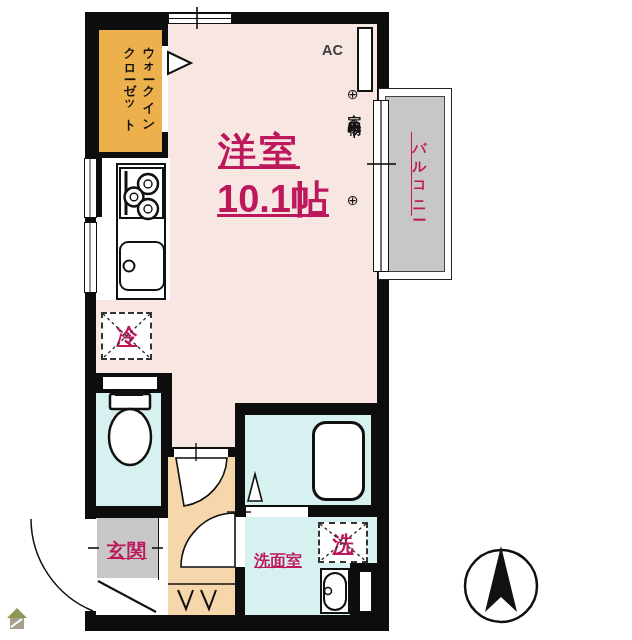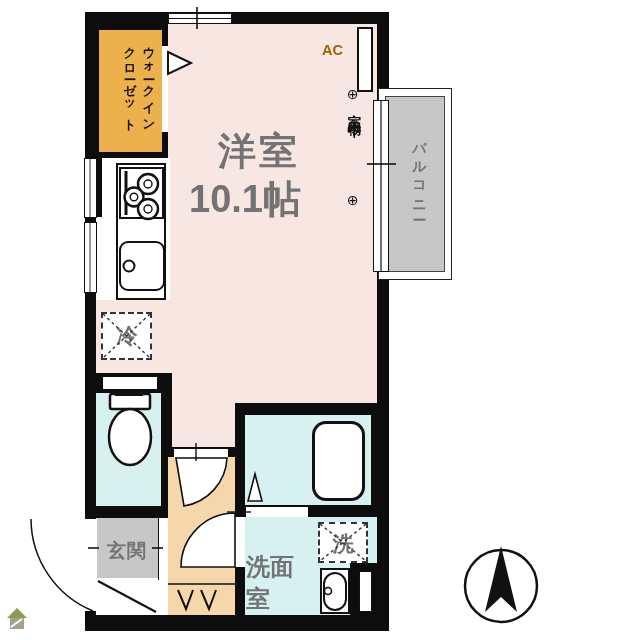--- a/index.html
+++ b/index.html
@@ -1,21 +1,21 @@
 <!DOCTYPE html>
 <html><head>
 <meta charset="utf-8">
 <style>
   html,body{margin:0;padding:0;background:#ffffff;}
   #stage{position:relative;width:632px;height:640px;background:#ffffff;overflow:hidden;
          font-family:"Liberation Sans",sans-serif;color:#111;}
   .abs{position:absolute;}
   .vtext{writing-mode:vertical-rl;text-orientation:upright;}
   .vtext span{display:block;}
-  .lbl{color:#737373;font-weight:600;}
+  .lbl{color:#be185d;font-weight:600;text-decoration:underline;}
   svg{display:block;}
   #overlay{position:absolute;left:0;top:0;pointer-events:none;}
 </style>
 </head>
 <body>
 
 <div id="stage">
 
   <div class="abs" style="left:85px;top:12px;width:304px;height:619px;background:#0d0d0d;"></div>
 
@@ -58,44 +58,44 @@
   <div class="abs" style="left:235px;top:403px;width:154px;height:114px;background:#0d0d0d;"></div>
   <div class="abs" style="left:245px;top:415px;width:126px;height:90px;background:#d6f1ef;"></div>
   <div class="abs" style="left:312px;top:421px;width:53px;height:80px;background:#ffffff;border:3px solid #111;border-radius:14px;box-sizing:border-box;"></div>
   <div class="abs" style="left:246px;top:507px;width:62px;height:11px;background:#ffffff;"></div>
 
   <div class="abs" style="left:245px;top:517px;width:132px;height:98px;background:#d6f1ef;"></div>
   <div class="abs" style="left:350px;top:563px;width:39px;height:52px;background:#0d0d0d;"></div>
   <div class="abs" style="left:359px;top:571px;width:13px;height:41px;background:#ffffff;border:1px solid #111;box-sizing:border-box;"></div>
   <div class="abs" style="left:318px;top:522px;width:50px;height:41px;background:#ffffff;border:2px dashed #333;box-sizing:border-box;"></div>
   <div class="abs lbl" style="left:328px;top:530px;width:30px;text-align:center;font-size:21px;">洗</div>
-  <div class="abs lbl" style="left:246px;top:551px;width:64px;text-align:left;font-size:24px;">洗面室</div>
+  <div class="abs lbl" style="left:246px;top:551px;width:64px;text-align:center;font-size:16px;">洗面室</div>
   <div class="abs" style="left:320px;top:568px;width:30px;height:46px;background:#ffffff;border:2px solid #111;box-sizing:border-box;"></div>
 
   <div class="abs" style="left:378px;top:88px;width:74px;height:192px;background:#ffffff;border:1.5px solid #222;box-sizing:border-box;"></div>
   <div class="abs" style="left:385px;top:96px;width:60px;height:176px;background:#c7c7c7;border:1px solid #444;box-sizing:border-box;"></div>
   <div class="abs vtext lbl" style="left:401px;top:132px;width:28px;height:130px;font-size:14px;letter-spacing:4px;font-weight:600;">バルコニー</div>
 
   <div class="abs" style="left:373px;top:100px;width:16px;height:172px;background:#ffffff;border:1px solid #111;box-sizing:border-box;"></div>
 
   <div class="abs" style="left:357px;top:27px;width:16px;height:65px;background:#ffffff;border:2px solid #111;box-sizing:border-box;"></div>
-  <div class="abs" style="left:322px;top:42px;width:32px;font-size:14.5px;font-weight:600;color:#a16207;">AC</div>
+  <div class="abs" style="left:322px;top:42px;width:32px;font-size:14.5px;font-weight:600;color:#404040;">AC</div>
 
   <div class="abs" style="left:344px;top:86px;width:17px;font-size:14px;color:#111;text-align:center;">⊕</div>
   <div class="abs vtext" style="left:341px;top:104px;width:22px;height:80px;font-size:13.5px;letter-spacing:3.5px;font-weight:600;">室内物干</div>
   <div class="abs" style="left:344px;top:192px;width:17px;font-size:14px;color:#111;text-align:center;">⊕</div>
 
   <div class="abs" style="left:168px;top:13px;width:64px;height:11px;background:#ffffff;border:1px solid #111;box-sizing:border-box;"></div>
 
   <div class="abs" style="left:84px;top:158px;width:13px;height:60px;background:#ffffff;border:1px solid #111;box-sizing:border-box;"></div>
   <div class="abs" style="left:96px;top:158px;width:6px;height:59px;background:#0d0d0d;"></div>
   <div class="abs" style="left:84px;top:222px;width:13px;height:71px;background:#ffffff;border:1px solid #111;box-sizing:border-box;"></div>
 
   <div class="abs lbl" style="left:199px;top:126px;width:120px;text-align:center;font-size:38px;letter-spacing:3px;">洋室</div>
-  <div class="abs lbl" style="left:189px;top:174px;width:140px;text-align:left;font-size:38px;">10.1帖</div>
+  <div class="abs lbl" style="left:189px;top:174px;width:140px;text-align:right;font-size:38px;">10.1帖</div>
 
   <svg id="overlay" width="632" height="640" viewBox="0 0 632 640">
 
     <polygon points="168,52 191,63 168,74" fill="#ffffff" stroke="#111" stroke-width="2"></polygon>
 
     <line x1="169" y1="18.5" x2="231" y2="18.5" stroke="#111" stroke-width="1.2"></line>
     <line x1="197" y1="7" x2="197" y2="29" stroke="#111" stroke-width="1.6"></line>
 
     <line x1="381" y1="101" x2="381" y2="271" stroke="#111" stroke-width="1.2"></line>
     <line x1="367" y1="164" x2="396" y2="164" stroke="#111" stroke-width="1.6"></line>

